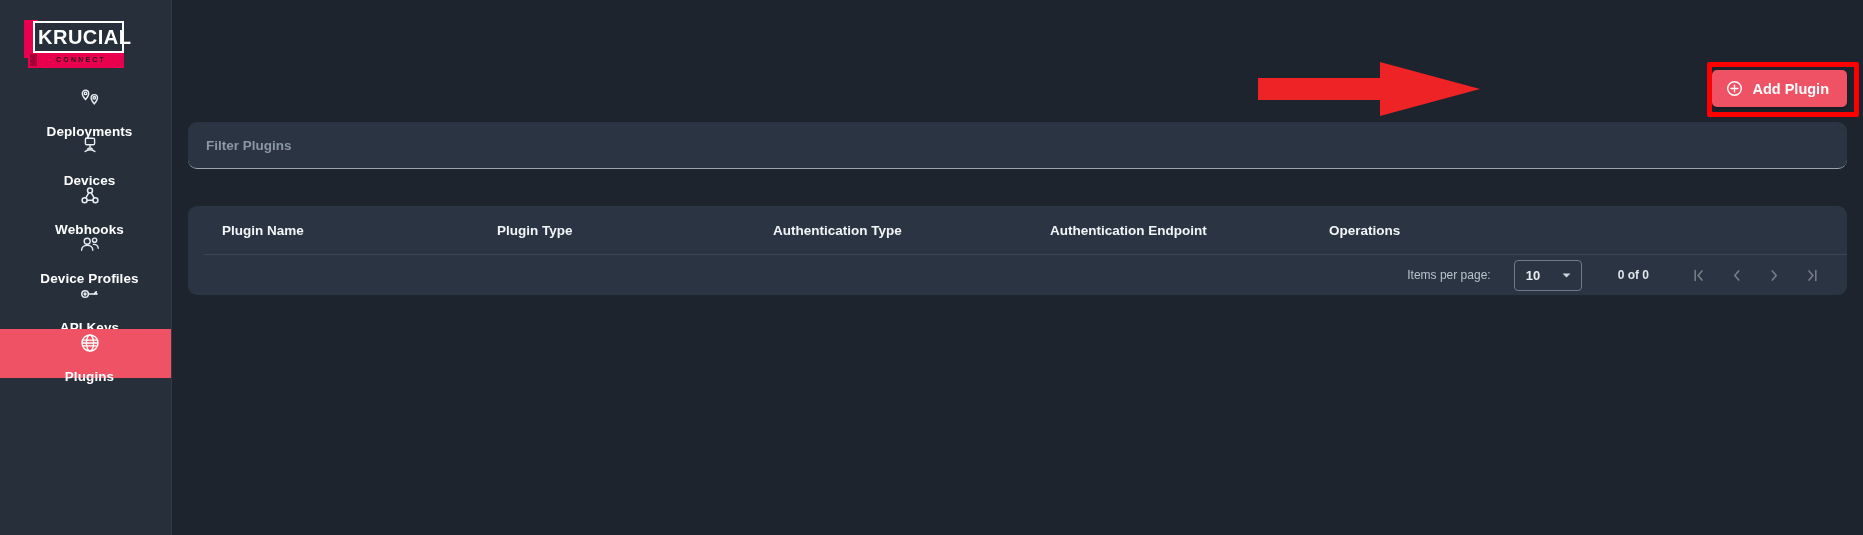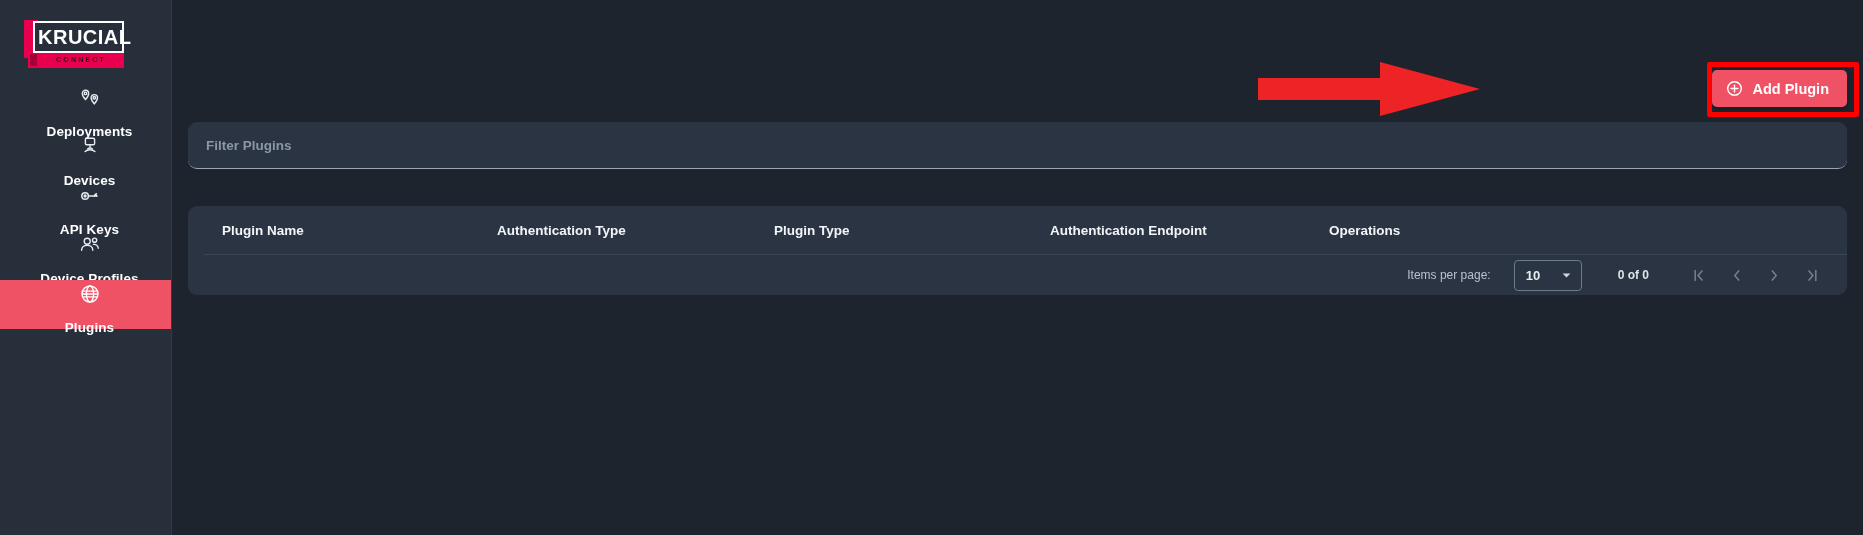--- a/index.html
+++ b/index.html
@@ -312,44 +312,57 @@
           <svg width="26" height="26" viewBox="0 0 26 26" fill="none" stroke="#e7ecf1" stroke-width="1.4">
             <rect x="8.4" y="4.2" width="9.2" height="6.6" rx="1.4"></rect>
             <path d="M13 10.8v2.6"></path>
             <path d="M10.6 15.1a3.6 3.6 0 0 1 4.8 0" stroke-linecap="round"></path>
             <path d="M8.1 17.6a7.2 7.2 0 0 1 9.8 0" stroke-linecap="round"></path>
           </svg>
         </span>
         <span class="nav-label">Devices</span>
       </div>
 
+      <div class="nav-item">
+        <span class="nav-icon">
+          <svg width="26" height="26" viewBox="0 0 26 26" fill="none" stroke="#e7ecf1" stroke-width="1.5" stroke-linecap="round">
+            <circle cx="13" cy="7.6" r="2.5"></circle>
+            <circle cx="7.6" cy="17.2" r="2.5"></circle>
+            <circle cx="18.4" cy="17.2" r="2.5"></circle>
+            <path d="M11.7 9.8 8.9 14.9"></path>
+            <path d="M14.3 9.8l2.8 5.1"></path>
+            <path d="M10.1 17.2h5.8"></path>
+          </svg>
+        </span>
+        <span class="nav-label">Webhooks</span>
+      </div>
+
+      <div class="nav-item">
+        <span class="nav-icon">
+          <svg width="26" height="26" viewBox="0 0 26 26" fill="none" stroke="#e7ecf1" stroke-width="1.4">
+            <circle cx="10.2" cy="9.3" r="3"></circle>
+            <path d="M4.6 18.2c0-3.1 2.5-5 5.6-5s5.6 1.9 5.6 5" stroke-linecap="round"></path>
+            <circle cx="17.6" cy="8.2" r="2.1"></circle>
+            <path d="M16.4 12.4c2.6-.3 4.8 1.2 4.8 3.8" stroke-linecap="round"></path>
+          </svg>
+        </span>
+        <span class="nav-label">Device Profiles</span>
+      </div>
 
       <div class="nav-item">
         <span class="nav-icon">
           <svg width="26" height="26" viewBox="0 0 26 26" fill="none" stroke="#e7ecf1" stroke-width="1.5" stroke-linecap="round">
             <circle cx="8.1" cy="13" r="3.3"></circle>
             <circle cx="8.1" cy="13" r="0.9" fill="#e7ecf1"></circle>
             <path d="M11.4 13h8.4"></path>
             <path d="M17.4 13l2 -2.2"></path>
             <path d="M19.8 13l-1.6 -1.8"></path>
           </svg>
         </span>
         <span class="nav-label">API Keys</span>
-      </div>
-
-      <div class="nav-item">
-        <span class="nav-icon">
-          <svg width="26" height="26" viewBox="0 0 26 26" fill="none" stroke="#e7ecf1" stroke-width="1.4">
-            <circle cx="10.2" cy="9.3" r="3"></circle>
-            <path d="M4.6 18.2c0-3.1 2.5-5 5.6-5s5.6 1.9 5.6 5" stroke-linecap="round"></path>
-            <circle cx="17.6" cy="8.2" r="2.1"></circle>
-            <path d="M16.4 12.4c2.6-.3 4.8 1.2 4.8 3.8" stroke-linecap="round"></path>
-          </svg>
-        </span>
-        <span class="nav-label">Device Profiles</span>
       </div>
 
       <div class="nav-item active">
         <span class="nav-icon">
           <svg width="26" height="26" viewBox="0 0 26 26" fill="none" stroke="#ffffff" stroke-width="1.4">
             <circle cx="13" cy="13" r="8"></circle>
             <ellipse cx="13" cy="13" rx="3.6" ry="8"></ellipse>
             <path d="M5.4 10.1h15.2M5.4 15.9h15.2M5 13h16"></path>
           </svg>
         </span>
@@ -372,22 +385,22 @@
     </div>
 
     <section class="card filter-card">
       <span class="filter-title">Filter Plugins</span>
     </section>
 
     <section class="card table-card">
 
       <div class="thead">
         <span class="th th-0">Plugin Name</span>
+        <span class="th th-1">Plugin Type</span>
         <span class="th th-2">Authentication Type</span>
-        <span class="th th-1">Plugin Type</span>
         <span class="th th-3">Authentication Endpoint</span>
         <span class="th th-4">Operations</span>
       </div>
 
       <div class="paginator">
         <span class="ipp-label">Items per page:</span>
 
         <div class="ipp-select">
           <span class="ipp-value">10</span>
           <svg width="13" height="13" viewBox="0 0 13 13">

